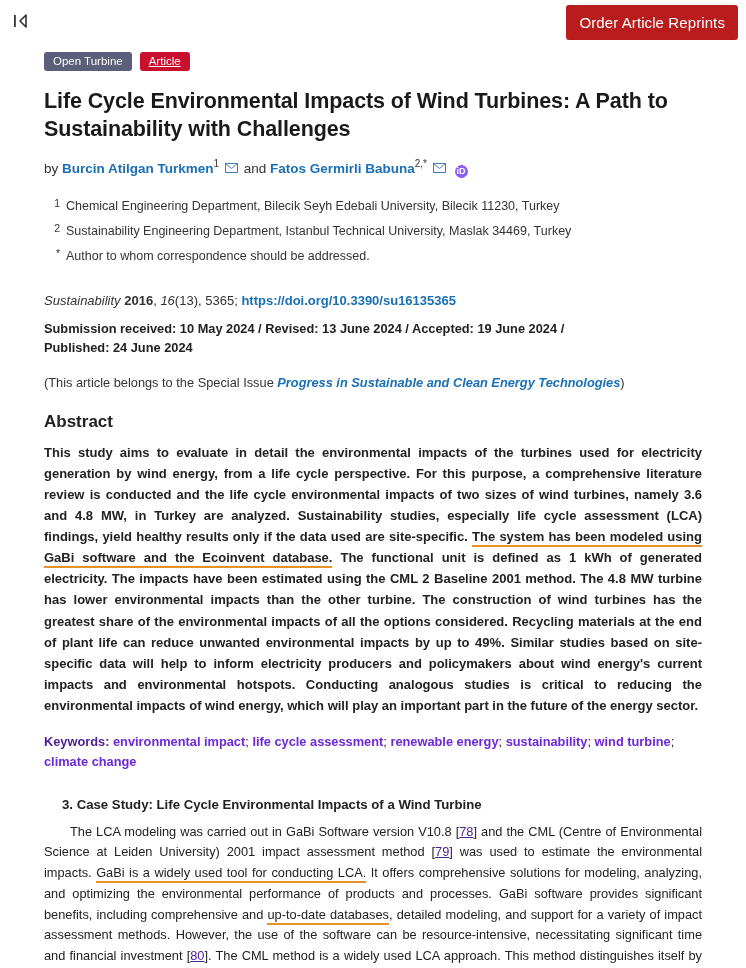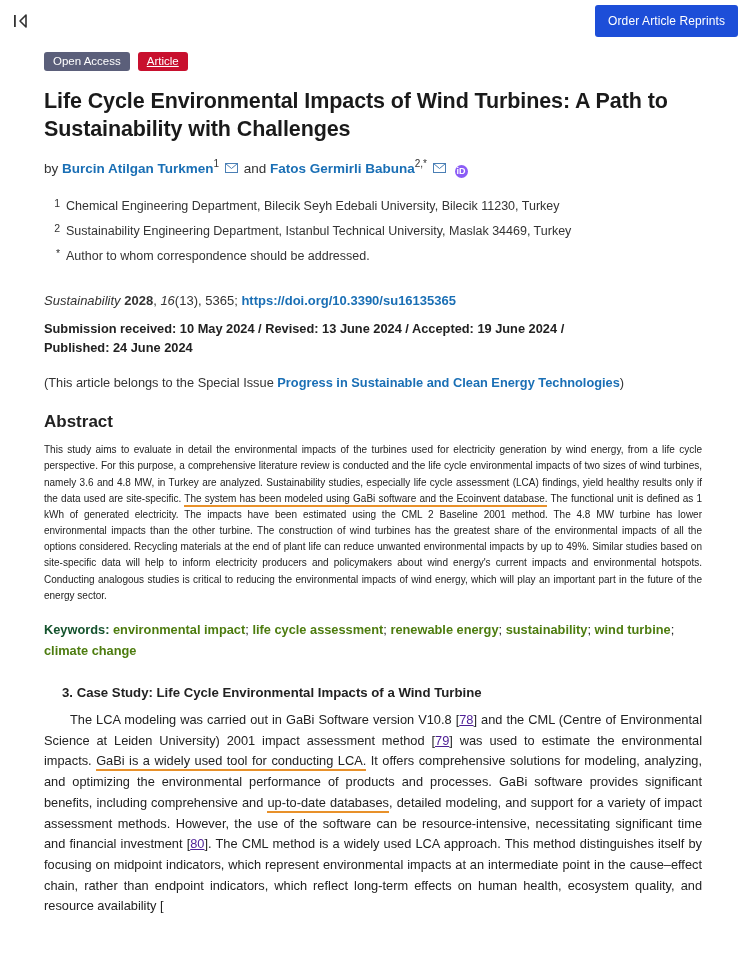--- a/index.html
+++ b/index.html
@@ -28,23 +28,23 @@
     display: flex;
     align-items: center;
     justify-content: center;
     color: #333;
     cursor: pointer;
   }
   .reprints-btn {
     position: absolute;
     right: 8px;
     top: 5px;
-    background: #1d4ed8;
+    background: #b91c1c;
     color: #ffffff;
-    font-size: 12px;
+    font-size: 15px;
     padding: 9px 13px;
     border-radius: 3px;
     border: none;
     cursor: pointer;
     font-family: "Liberation Sans", sans-serif;
     letter-spacing: .1px;
   }
   .content {
     padding: 0 44px 0 44px;
   }
@@ -153,49 +153,51 @@
   }
   .special-issue {
     margin: 17px 0 0 0;
     font-size: 12.8px;
     color: #333;
   }
   .special-issue a {
     color: #1a6fb5;
     text-decoration: none;
     font-weight: bold;
+    font-style: italic;
   }
   h2.section {
     font-size: 17px;
     margin: 22px 0 10px 0;
     color: #222;
     font-weight: bold;
   }
   p.abstract {
     margin: 0;
-    font-size: 10px;
+    font-size: 13px;
     line-height: 1.62;
     text-align: justify;
     color: #222;
+    font-weight: bold;
   }
   .hl {
     border-bottom: 2px solid #e8912a;
     padding-bottom: 1px;
   }
   .keywords {
     margin: 16px 0 0 0;
     font-size: 12.8px;
     line-height: 1.6;
   }
   .keywords .klabel {
     font-weight: bold;
-    color: #14532d;
+    color: #4c1d95;
   }
   .keywords a {
-    color: #4d7c0f;
+    color: #6d28d9;
     text-decoration: none;
     font-weight: bold;
     margin-top: 25px;
   }
   h3.body-heading {
     font-size: 13.2px;
     font-weight: bold;
     margin: 24px 0 10px 18px;
     color: #222;
   }
@@ -225,21 +227,21 @@
       <rect x="2" y="3" width="1.8" height="12" fill="#333"></rect>
       <path d="M14 3 L8 9 L14 15 Z" fill="none" stroke="#333" stroke-width="1.6" stroke-linejoin="round"></path>
     </svg>
   </div>
   <button class="reprints-btn">Order Article Reprints</button>
 </div>
 
 <div class="content">
 
   <div class="badges">
-    <span class="badge badge-open">Open Access</span>
+    <span class="badge badge-open">Open Turbine</span>
     <span class="badge badge-article">Article</span>
   </div>
 
   <h1 class="title">Life Cycle Environmental Impacts of Wind Turbines: A Path to Sustainability with Challenges</h1>
 
   <div class="authors">
     <span>by</span>
     <a href="#">Burcin Atilgan Turkmen</a><span class="sup">1</span>
     <span class="mail-icon">
       <svg width="13" height="10" viewBox="0 0 13 10">
@@ -265,21 +267,21 @@
     <div>
       <span class="num">2</span><span>Sustainability Engineering Department, Istanbul Technical University, Maslak 34469, Turkey</span>
     </div>
     <div>
       <span class="num">*</span><span>Author to whom correspondence should be addressed.</span>
     </div>
   </div>
 
   <div class="journal-line">
     <span class="jname">Sustainability</span>
-    <b>2028</b>,
+    <b>2016</b>,
     <span class="vol">16</span><span>(13)</span>,
     <span>5365</span>;
     <a href="#">https://doi.org/10.3390/su16135365</a>
   </div>
 
   <div class="dates">Submission received: 10 May 2024 / Revised: 13 June 2024 / Accepted: 19 June 2024 / Published: 24 June 2024</div>
 
   <div class="special-issue">
     <span>(This article belongs to the Special Issue </span><a href="#">Progress in Sustainable and Clean Energy Technologies</a><span>)</span>
   </div>

